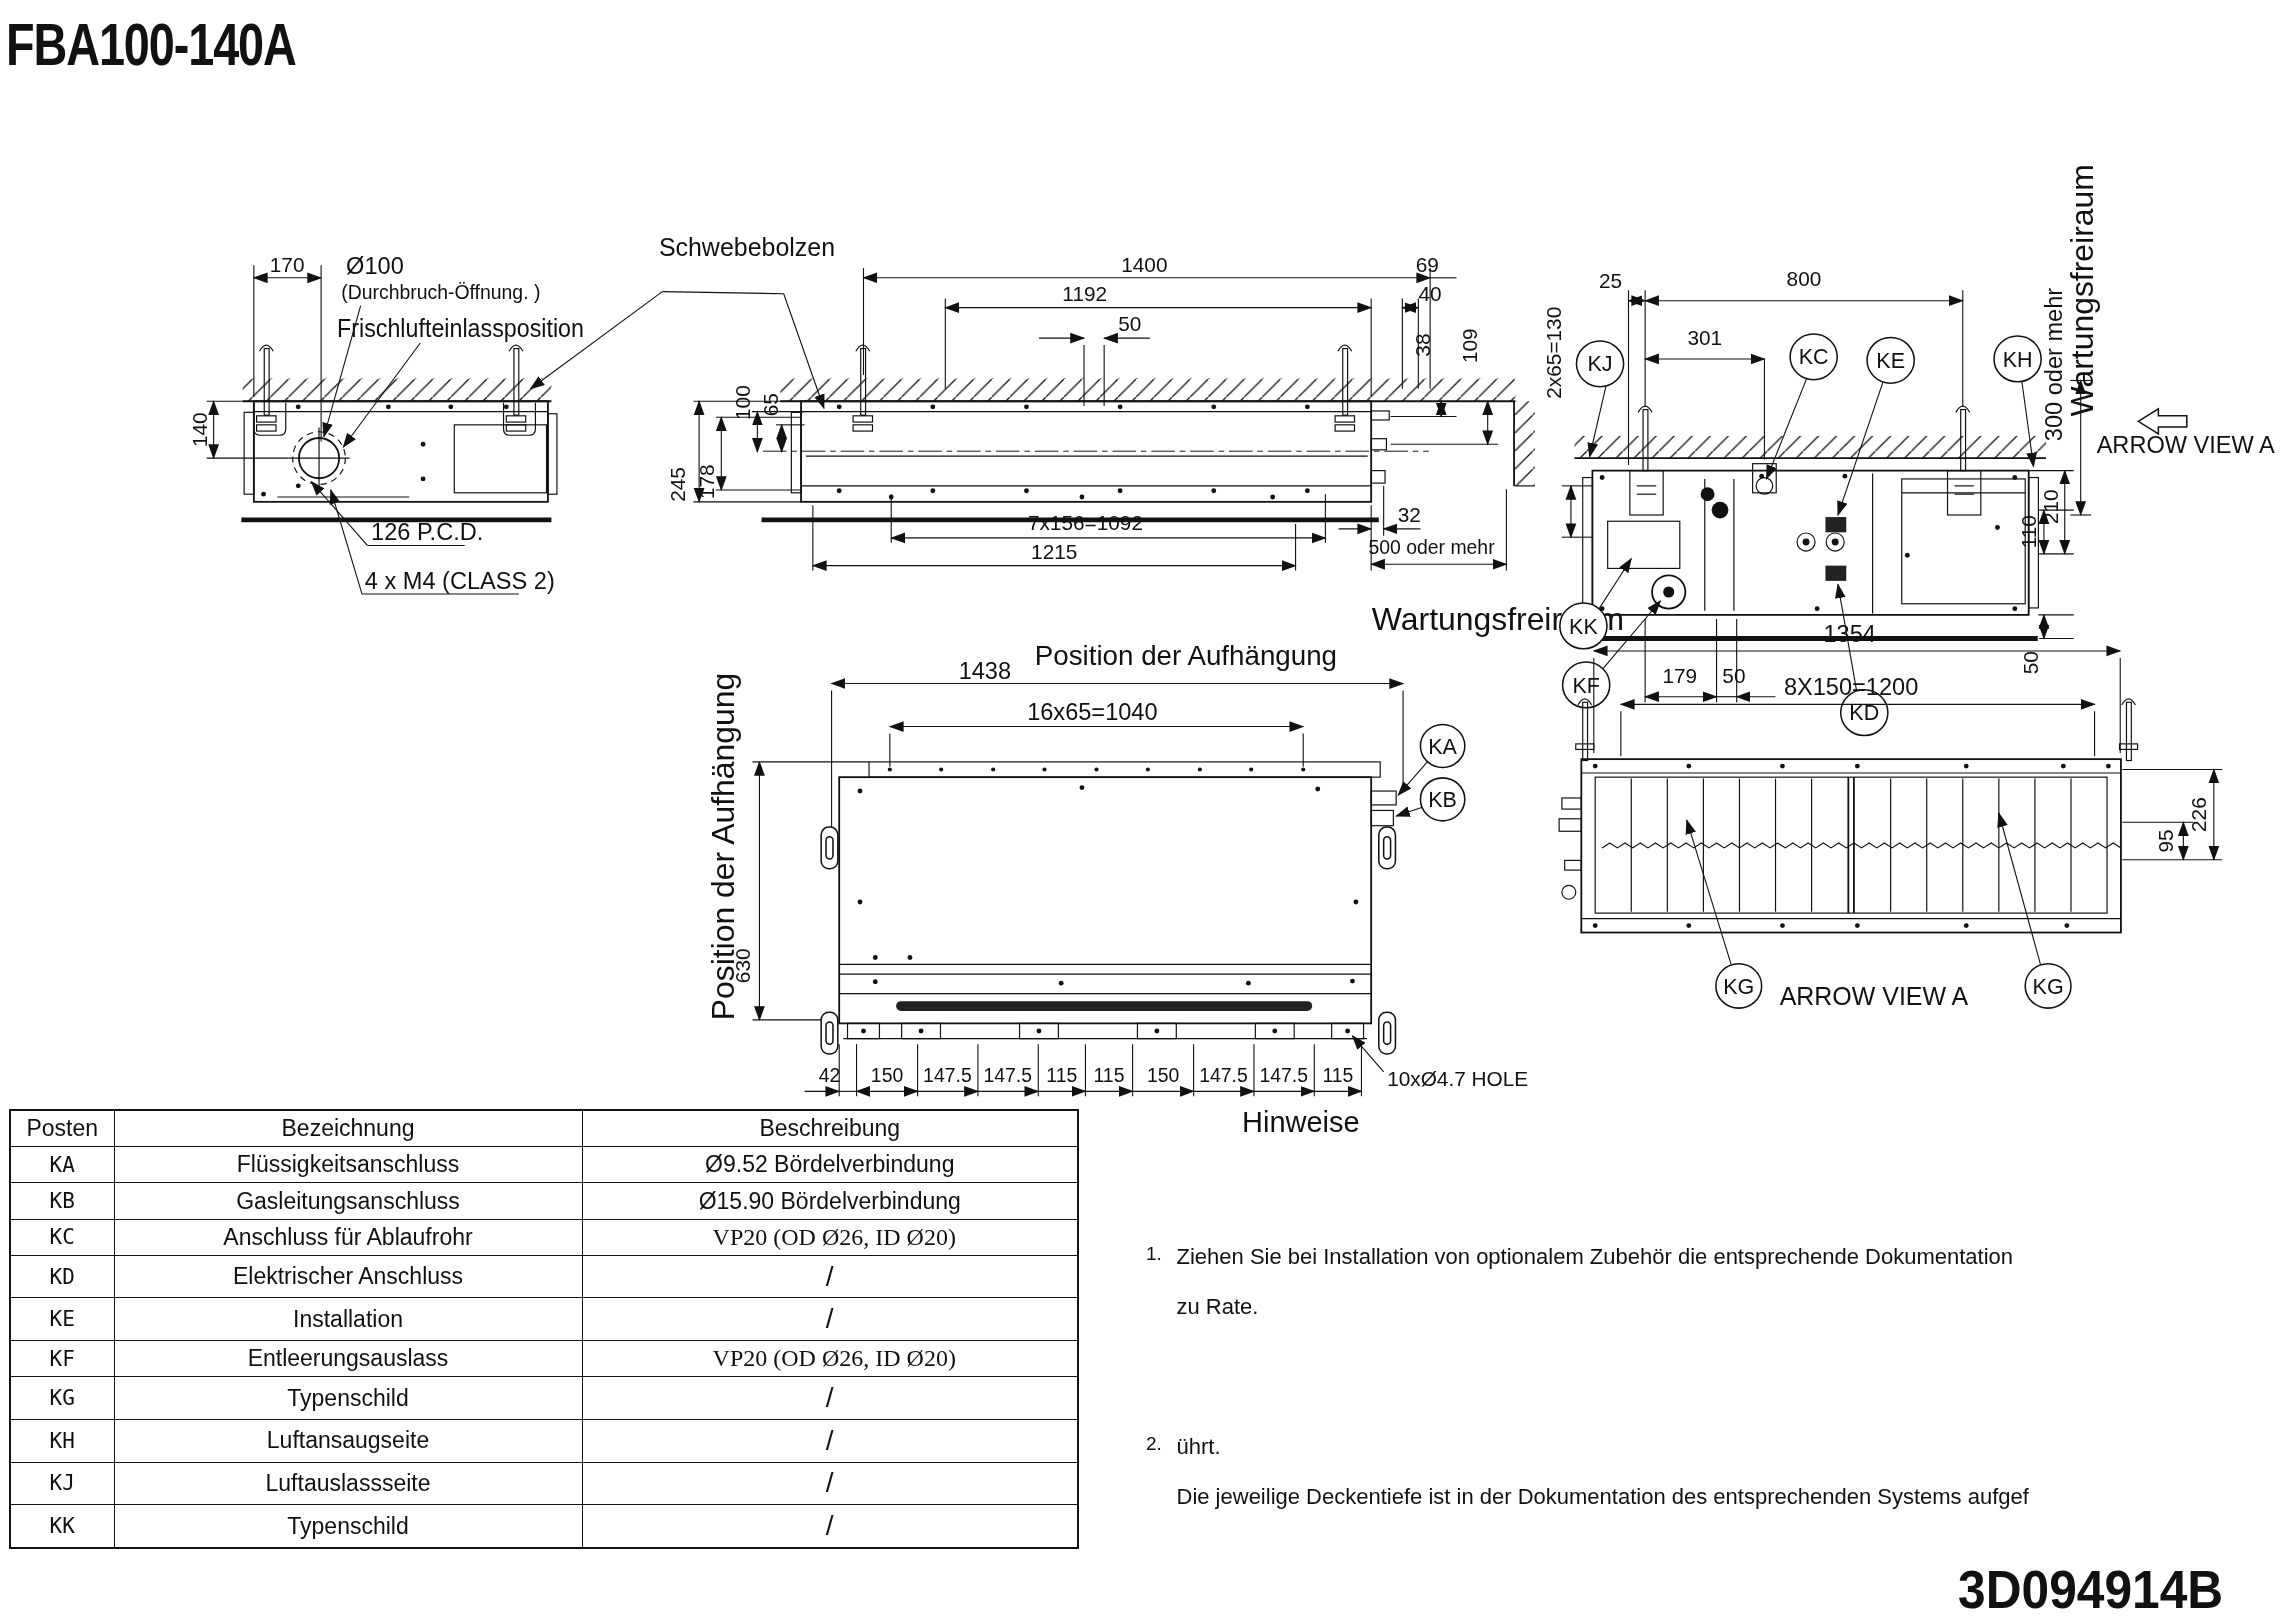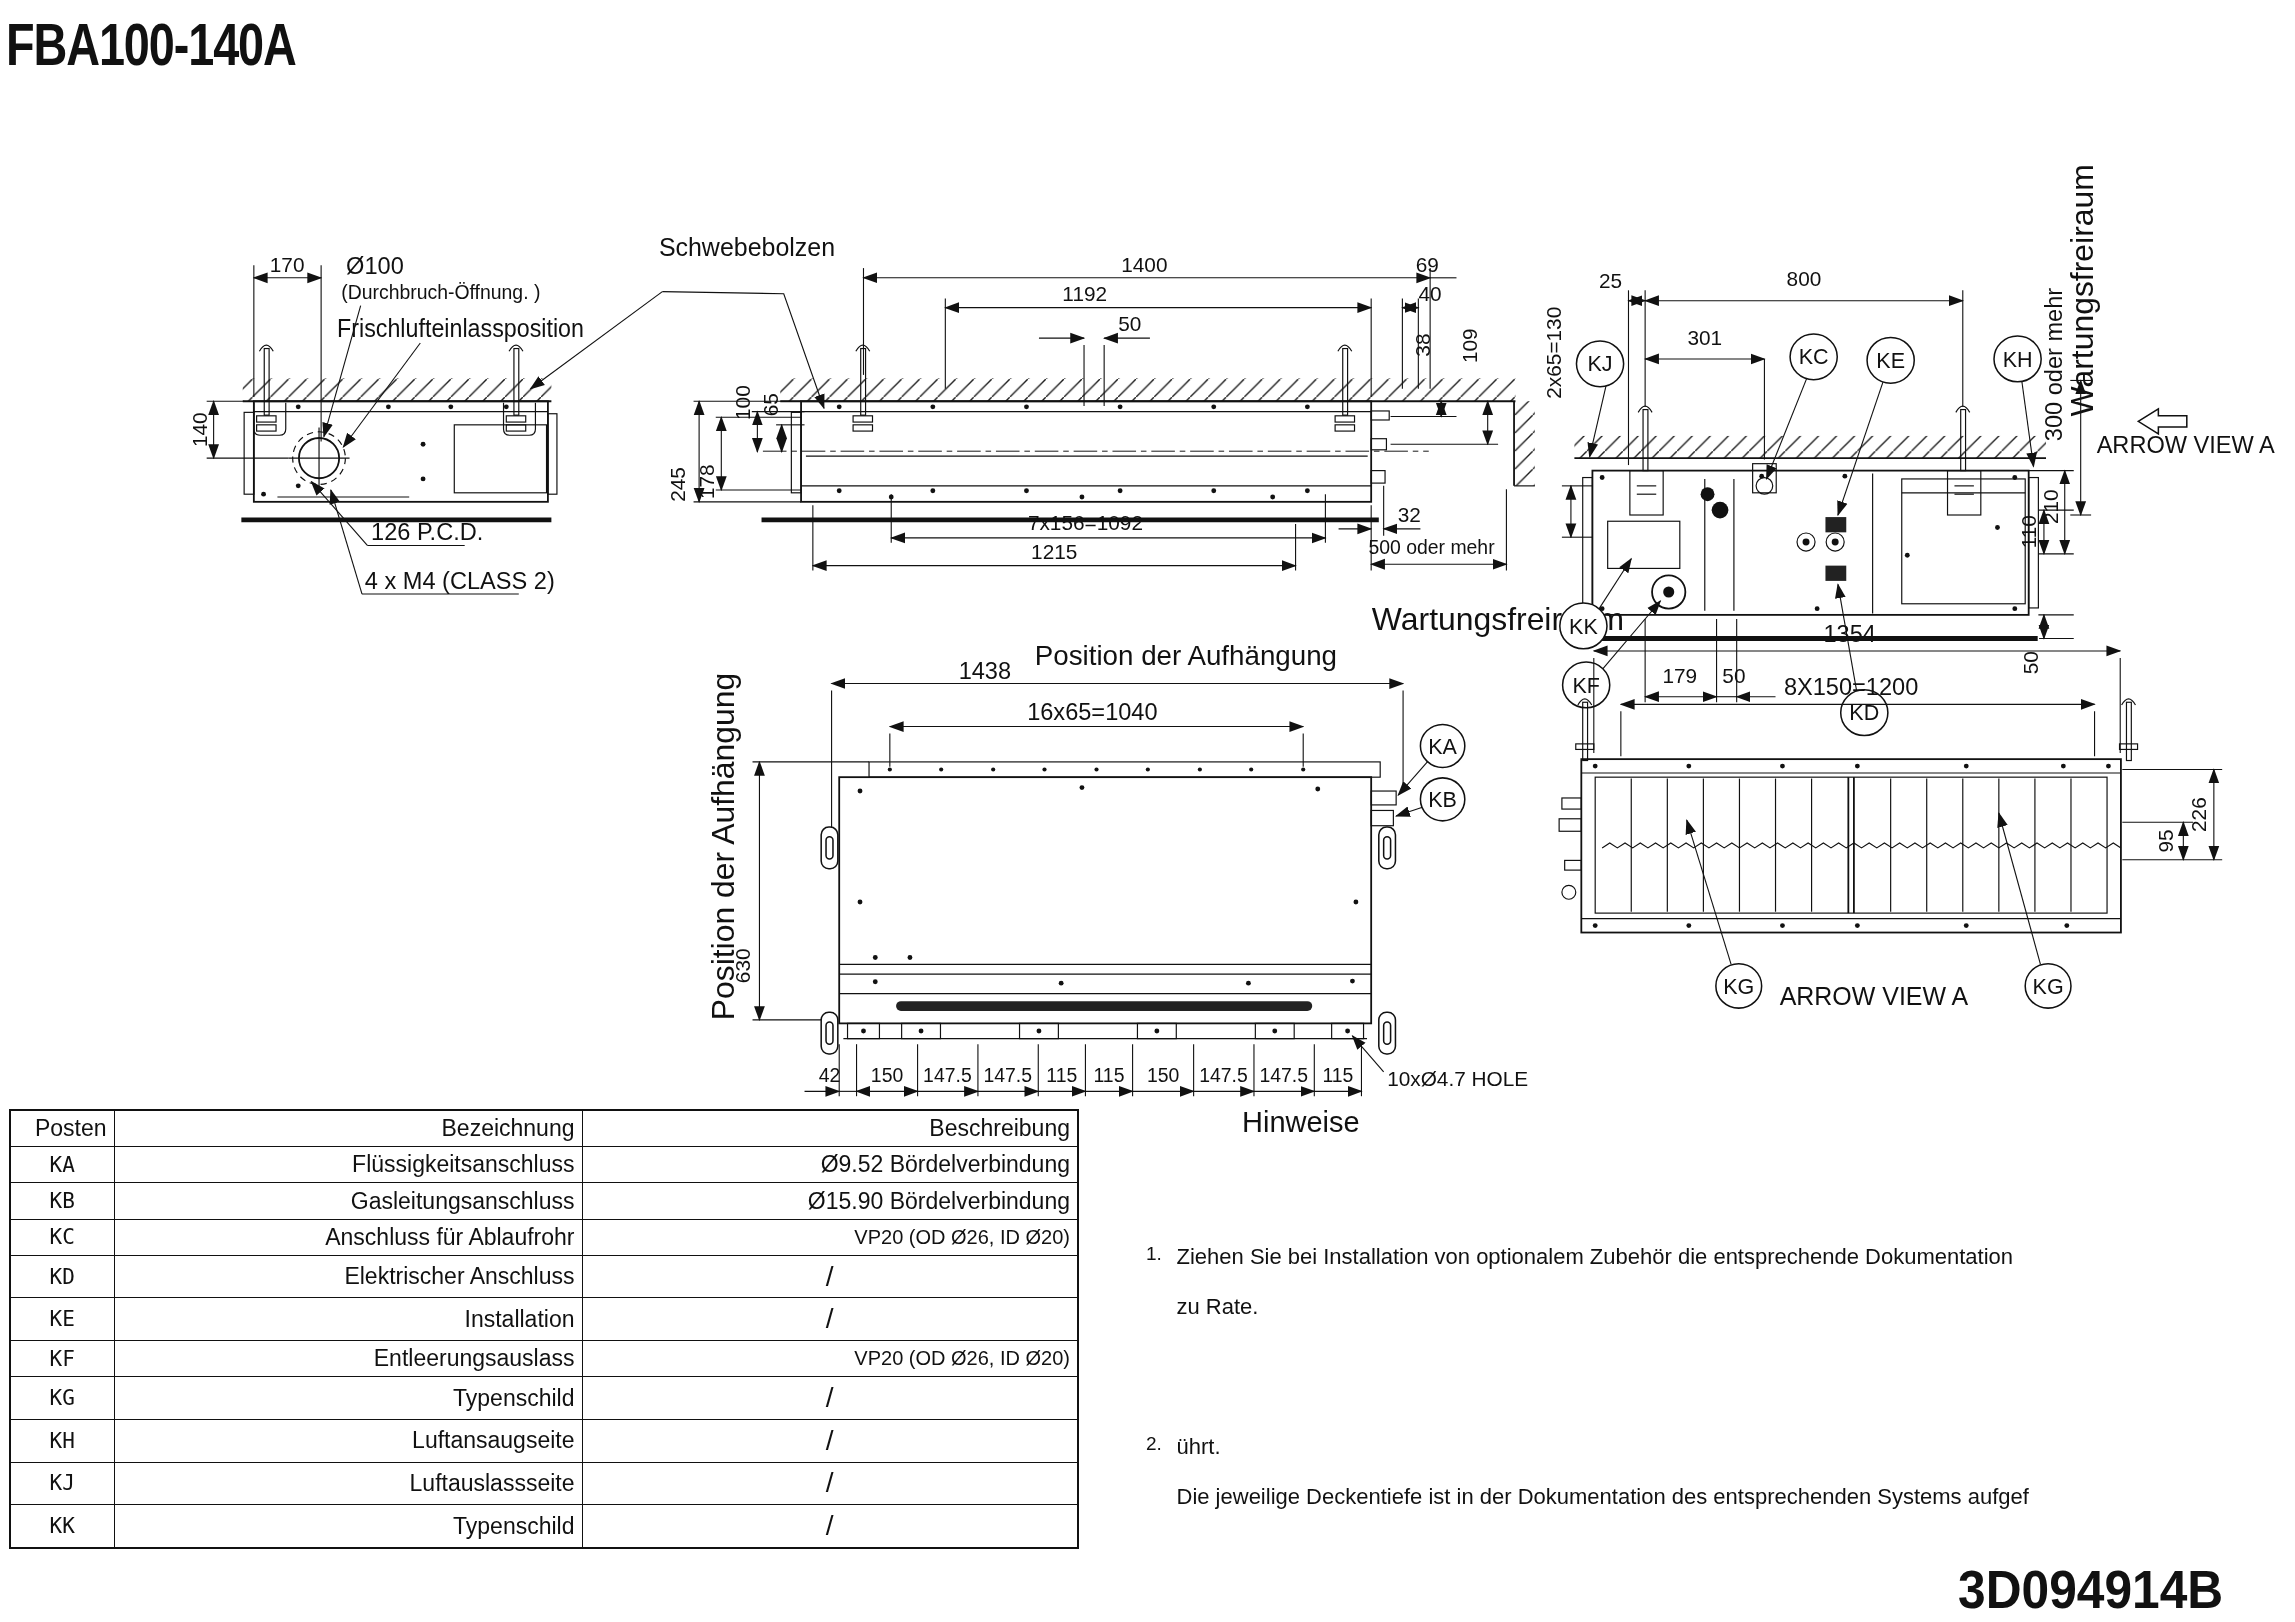--- a/index.html
+++ b/index.html
@@ -28,26 +28,26 @@
   
   .title{position:absolute;left:5.5px;top:9.7px;font-size:60px;font-weight:bold;
          letter-spacing:-1.4px;transform:scaleX(.78);transform-origin:left top;white-space:nowrap;}
   .dwgno{position:absolute;left:1958px;top:1558px;font-size:54px;font-weight:bold;
          transform:scaleX(.92);transform-origin:left top;white-space:nowrap;}
 
   
   .parts{position:absolute;left:9px;top:1109px;width:1070px;height:440px;}
   .parts table{width:100%;height:100%;border-collapse:collapse;table-layout:fixed;}
   .parts th,.parts td{border:1.4px solid #111;font-weight:normal;font-size:23px;
-      padding:0 7px;text-align:right;overflow:hidden;white-space:nowrap;}
+      padding:0 7px;text-align:center;overflow:hidden;white-space:nowrap;}
   .parts table{border:2.8px solid #111;}
   .parts .c-pos{width:104px;}
   .parts .c-bez{width:468px;}
   .parts td.pos{text-align:center;font-family:"DejaVu Sans Mono",monospace;font-size:21px;}
-  .parts td.desc.mono{font-family:Liberation Sans, sans-serif;font-size:20px;padding-left:16px;}
+  .parts td.desc.mono{font-family:Liberation Serif, serif;font-size:24px;padding-left:16px;}
   .parts td.desc.slash{text-align:center;font-size:28px;}
 
   
   .notes{position:absolute;left:1146px;top:1106px;width:1152px;}
   .notes .ntitle{font-size:29px;margin-left:96px;}
   .note{display:flex;margin-top:105px;}
   .note.second{margin-top:103px;}
   .note .nnum{font-size:19px;margin-top:-1.4px;width:30.5px;flex:none;}
   .note .ntext{font-size:22px;line-height:50px;margin-top:-12.5px;}
 </style>

